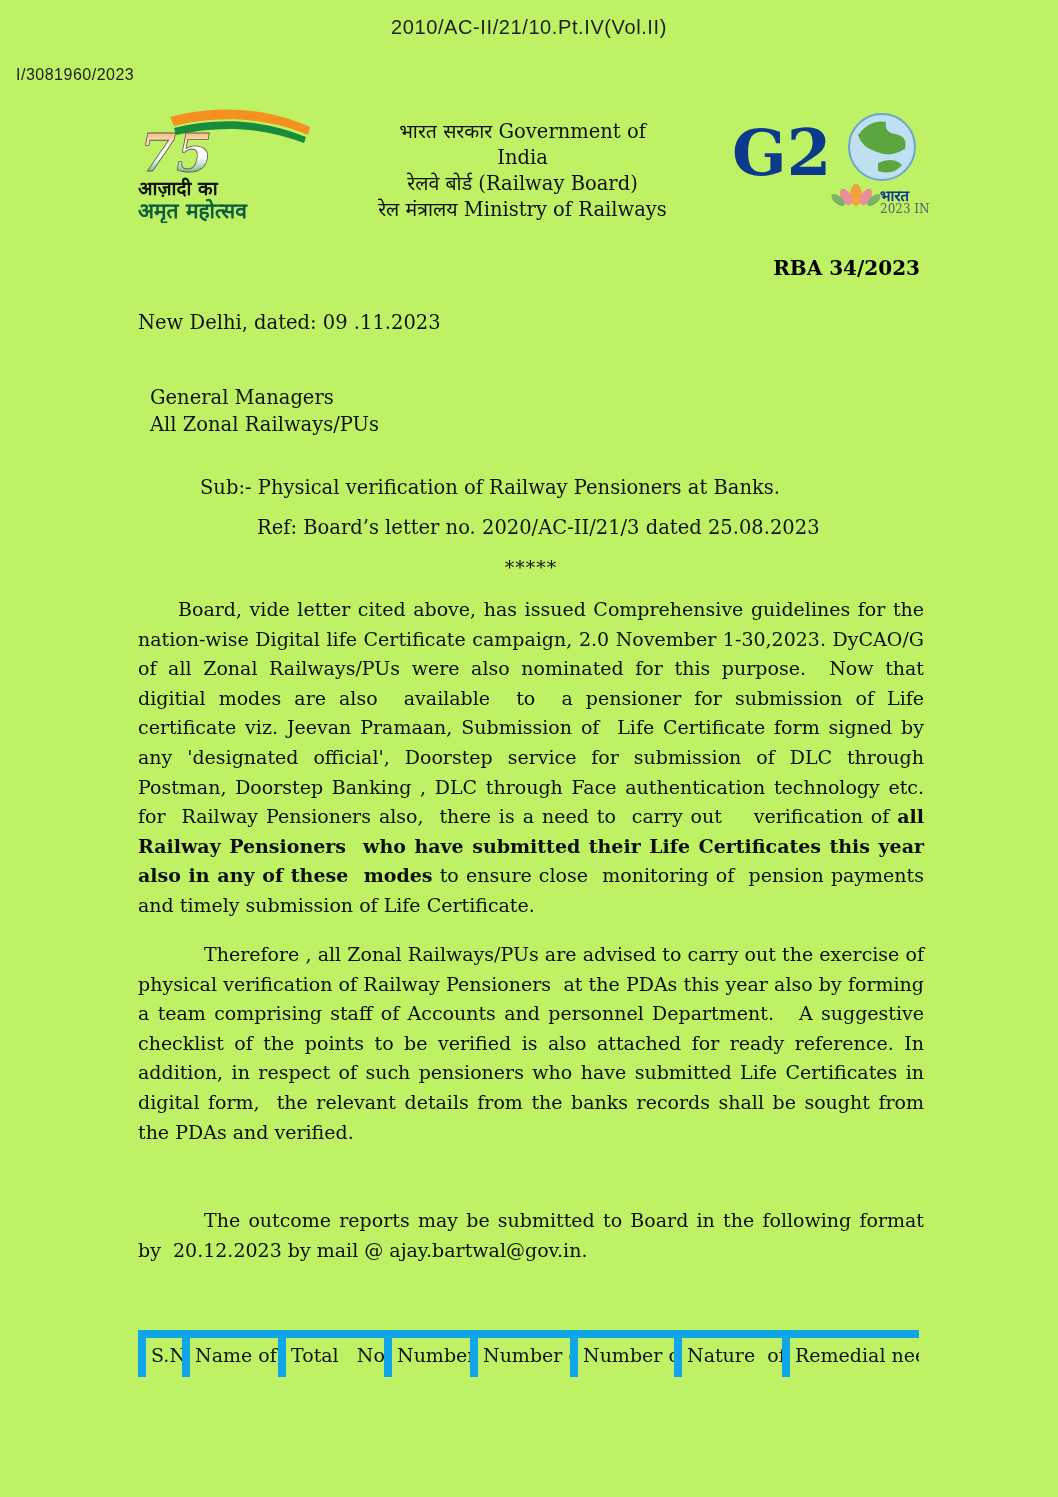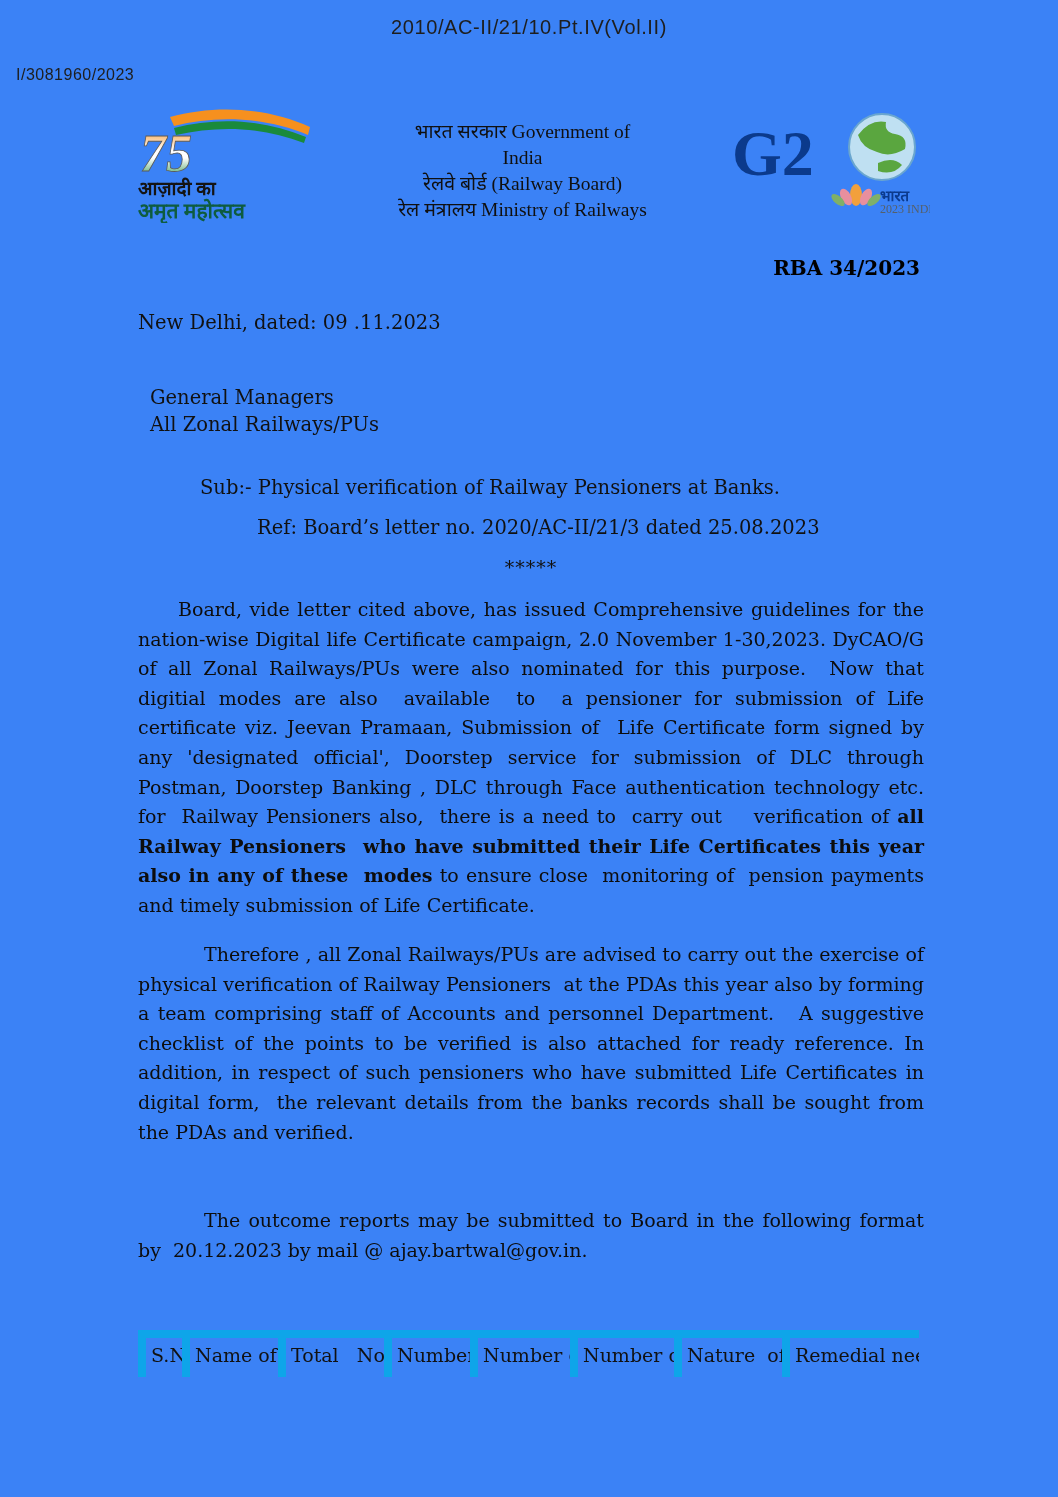--- a/index.html
+++ b/index.html
@@ -1,26 +1,26 @@
 <!DOCTYPE html>
 <html><head>
 <meta charset="utf-8">
 <style>
   * { margin:0; padding:0; box-sizing:border-box; }
   html,body { background:#ffffff; }
   body { font-family:"DejaVu Serif", serif; color:#111; }
-  .page { position:relative; width:1058px; height:1497px; background:#3b82f6; overflow:hidden; margin:0 auto; }
+  .page { position:relative; width:1058px; height:1497px; background:#bef264; overflow:hidden; margin:0 auto; }
 
   .top-ref { position:absolute; top:16px; left:0; width:100%; text-align:center;
              font-family:"Liberation Sans", sans-serif; font-size:20px; letter-spacing:0.6px; color:#1e1e1e; }
   .file-no { position:absolute; top:66px; left:16px;
              font-family:"Liberation Sans", sans-serif; font-size:16px; letter-spacing:0.5px; color:#1e1e1e; }
 
   .masthead { position:absolute; top:103px; left:130px; width:800px;
-              display:flex; justify-content:space-between; align-items:flex-start;font-family:Liberation Serif, serif; }
+              display:flex; justify-content:space-between; align-items:flex-start; }
   .org-block { text-align:center; font-size:19.5px; line-height:26px; padding-top:16px; width:320px; color:#101010; }
 
   .rba { position:absolute; top:256px; right:138px; font-weight:bold; font-size:20px; color:#000; }
 
   .no-date { position:absolute; top:311px; left:138px; width:786px;
              display:flex; justify-content:space-between; font-size:19.5px; }
 
   .addressee { position:absolute; top:385px; left:150px; font-size:19.5px; line-height:26.5px; }
 
   .subject   { position:absolute; top:476px; left:200px; font-size:19.5px; }

